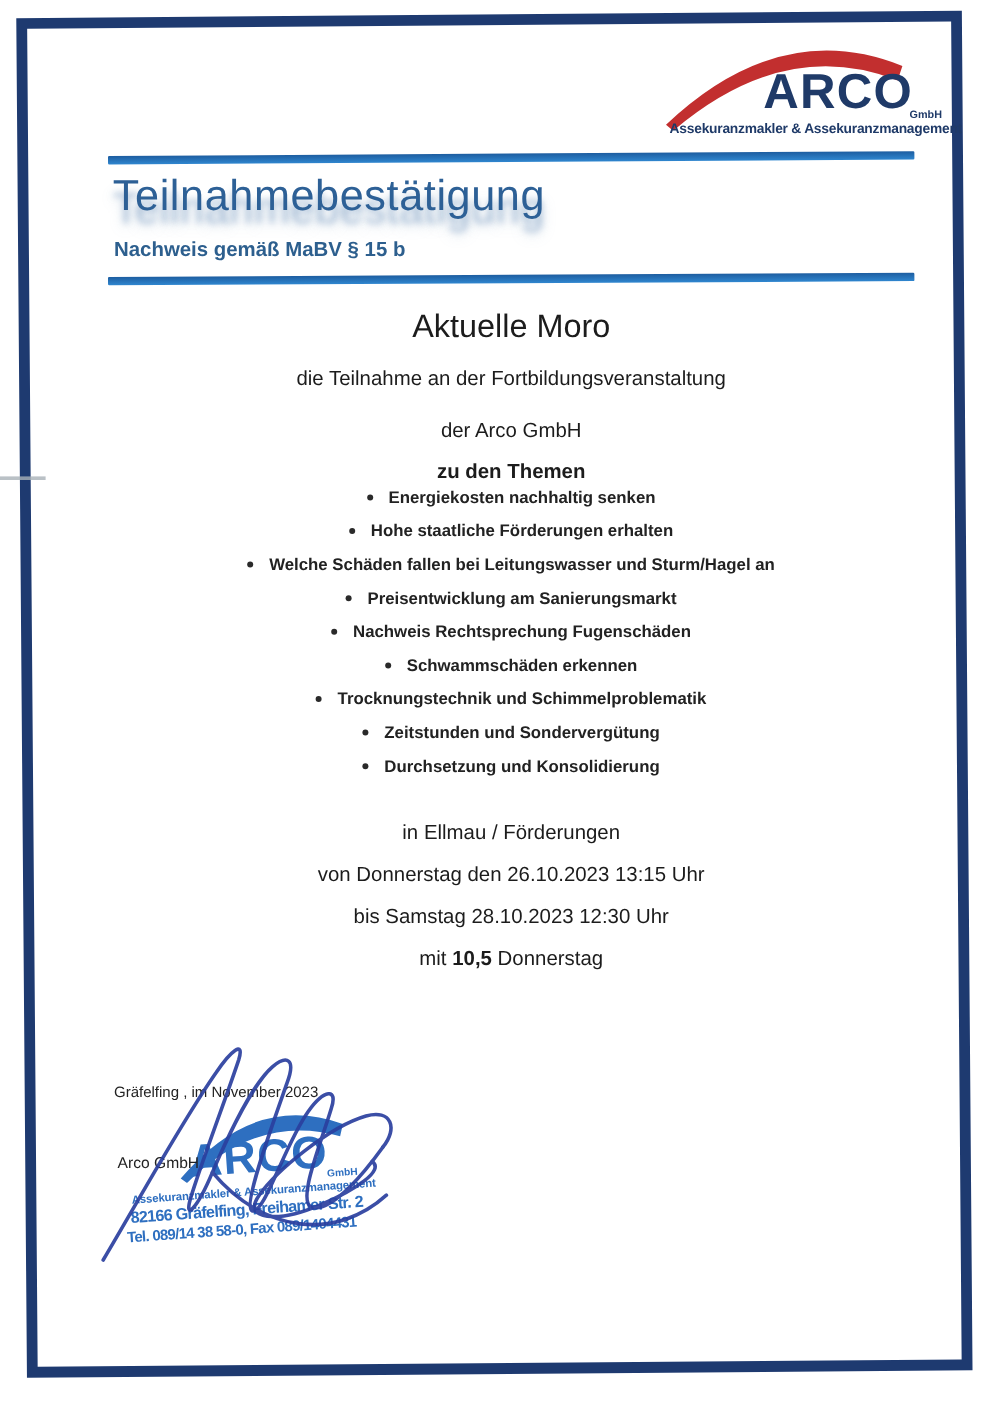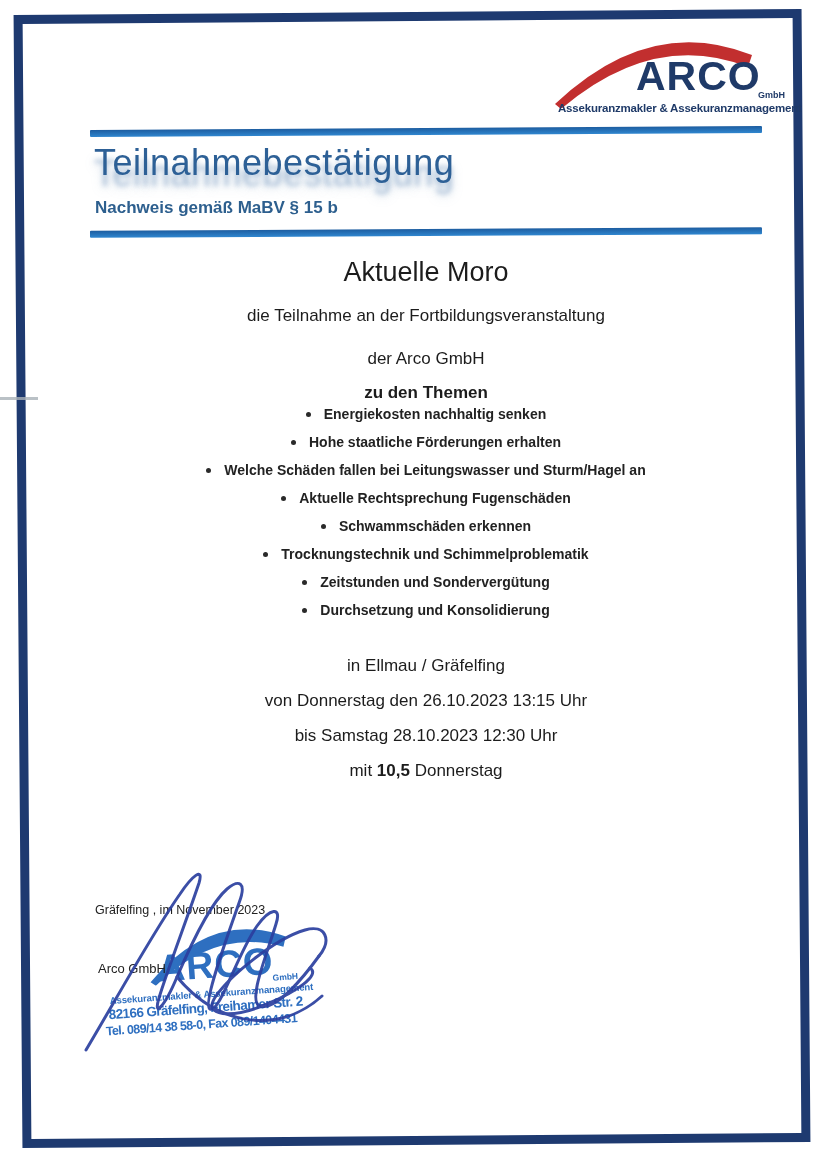--- a/index.html
+++ b/index.html
@@ -135,27 +135,28 @@
 
 <div class="content">
   <div class="c-name">Aktuelle Moro</div>
   <div class="c-l1">die Teilnahme an der Fortbildungsveranstaltung</div>
   <div class="c-l2">der Arco GmbH</div>
   <div class="c-l3">zu den Themen</div>
   <ul class="topics">
     <li>Energiekosten nachhaltig senken</li>
     <li>Hohe staatliche Förderungen erhalten</li>
     <li>Welche Schäden fallen bei Leitungswasser und Sturm/Hagel an</li>
-    <li>Aktuelle Rechtsprechung Fugenschäden</li>
+    <li>Preisentwicklung am Sanierungsmarkt</li>
+    <li>Nachweis Rechtsprechung Fugenschäden</li>
     <li>Schwammschäden erkennen</li>
     <li>Trocknungstechnik und Schimmelproblematik</li>
     <li>Zeitstunden und Sondervergütung</li>
     <li>Durchsetzung und Konsolidierung</li>
   </ul>
-  <div class="c-loc">in Ellmau / Gräfelfing</div>
+  <div class="c-loc">in Ellmau / Förderungen</div>
   <div class="c-d1">von Donnerstag den 26.10.2023 13:15 Uhr</div>
   <div class="c-d2">bis Samstag 28.10.2023 12:30 Uhr</div>
   <div class="c-dur">
     <span>mit</span>
     <b>10,5</b>
     <span>Donnerstag</span>
   </div>
 </div>
 
 <div class="place-date">Gräfelfing , im November 2023</div>

